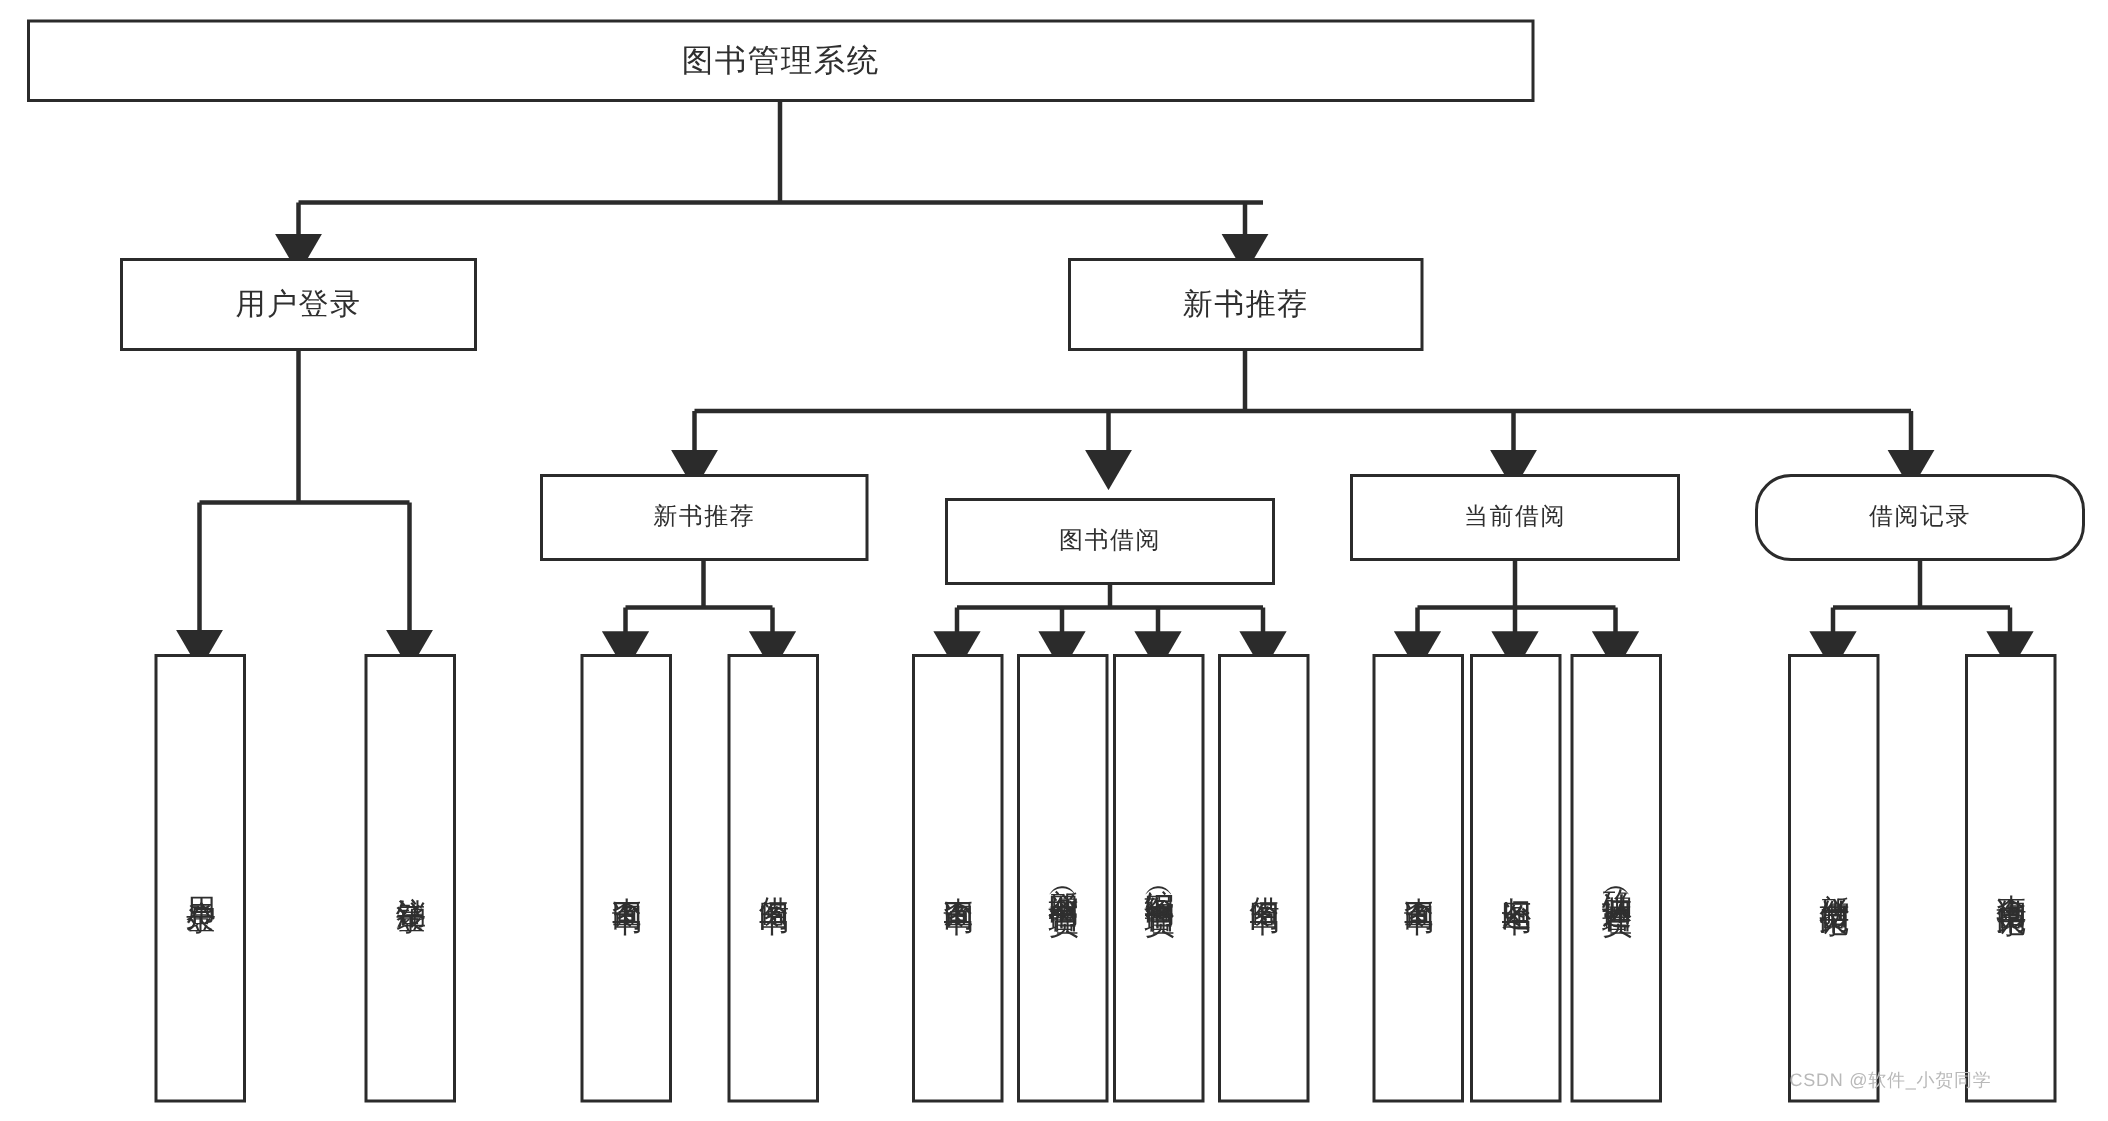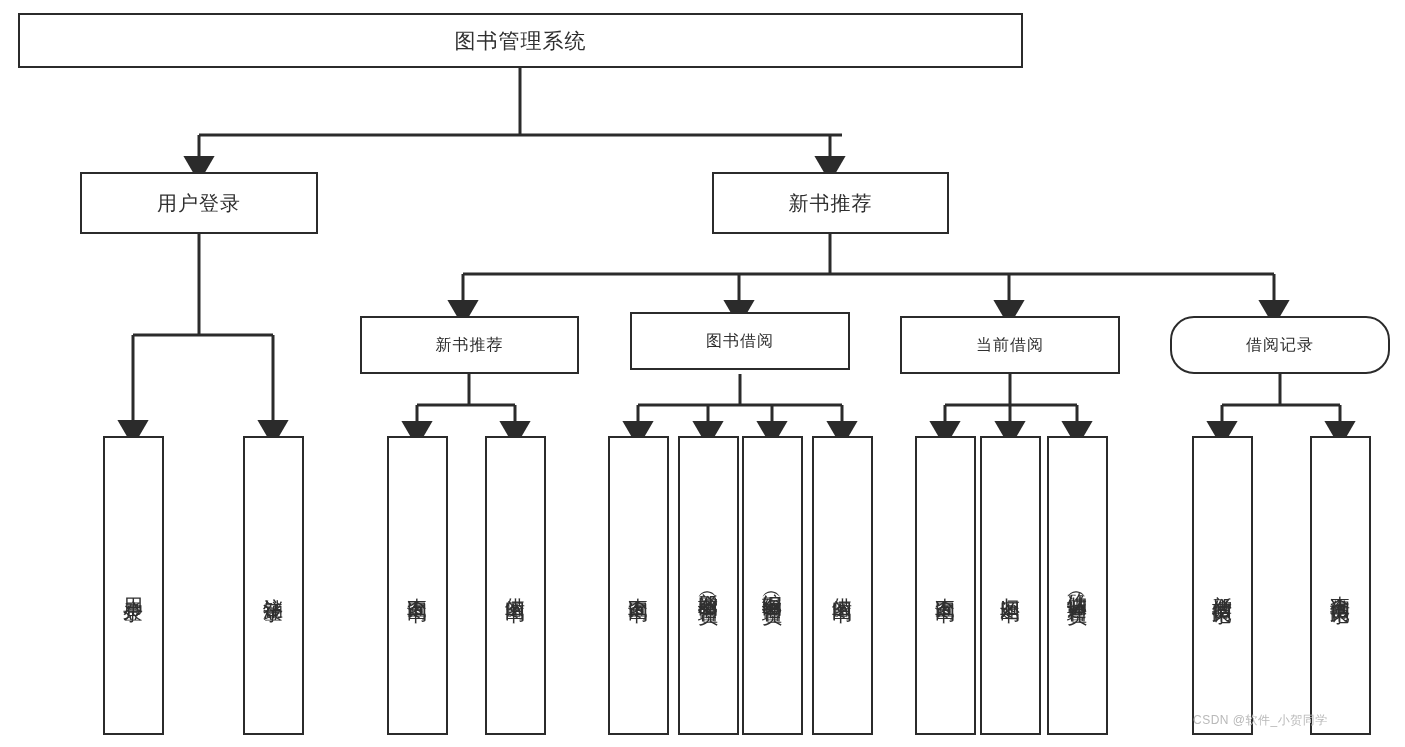--- a/index.html
+++ b/index.html
@@ -135,21 +135,21 @@
   <div class="node lvl2" style="left:80px; top:172px; width:238px; height:62px;">
     <span class="htext">用户登录</span>
   </div>
   <div class="node lvl2" style="left:712px; top:172px; width:237px; height:62px;">
     <span class="htext">新书推荐</span>
   </div>
 
   <div class="node lvl3" style="left:360px; top:316px; width:219px; height:58px;">
     <span class="htext">新书推荐</span>
   </div>
-  <div class="node lvl3" style="left:630px; top:312px; width:220px; height:58px;">
+  <div class="node lvl3" style="left:630px; top:332px; width:220px; height:58px;">
     <span class="htext">图书借阅</span>
   </div>
   <div class="node lvl3" style="left:900px; top:316px; width:220px; height:58px;">
     <span class="htext">当前借阅</span>
   </div>
   <div class="node lvl3" style="left:1170px; top:316px; width:220px; height:58px;border-radius:24px;">
     <span class="htext">借阅记录</span>
   </div>
 
   <div class="node leaf" style="left:103px; top:436px; width:61px; height:299px;">

